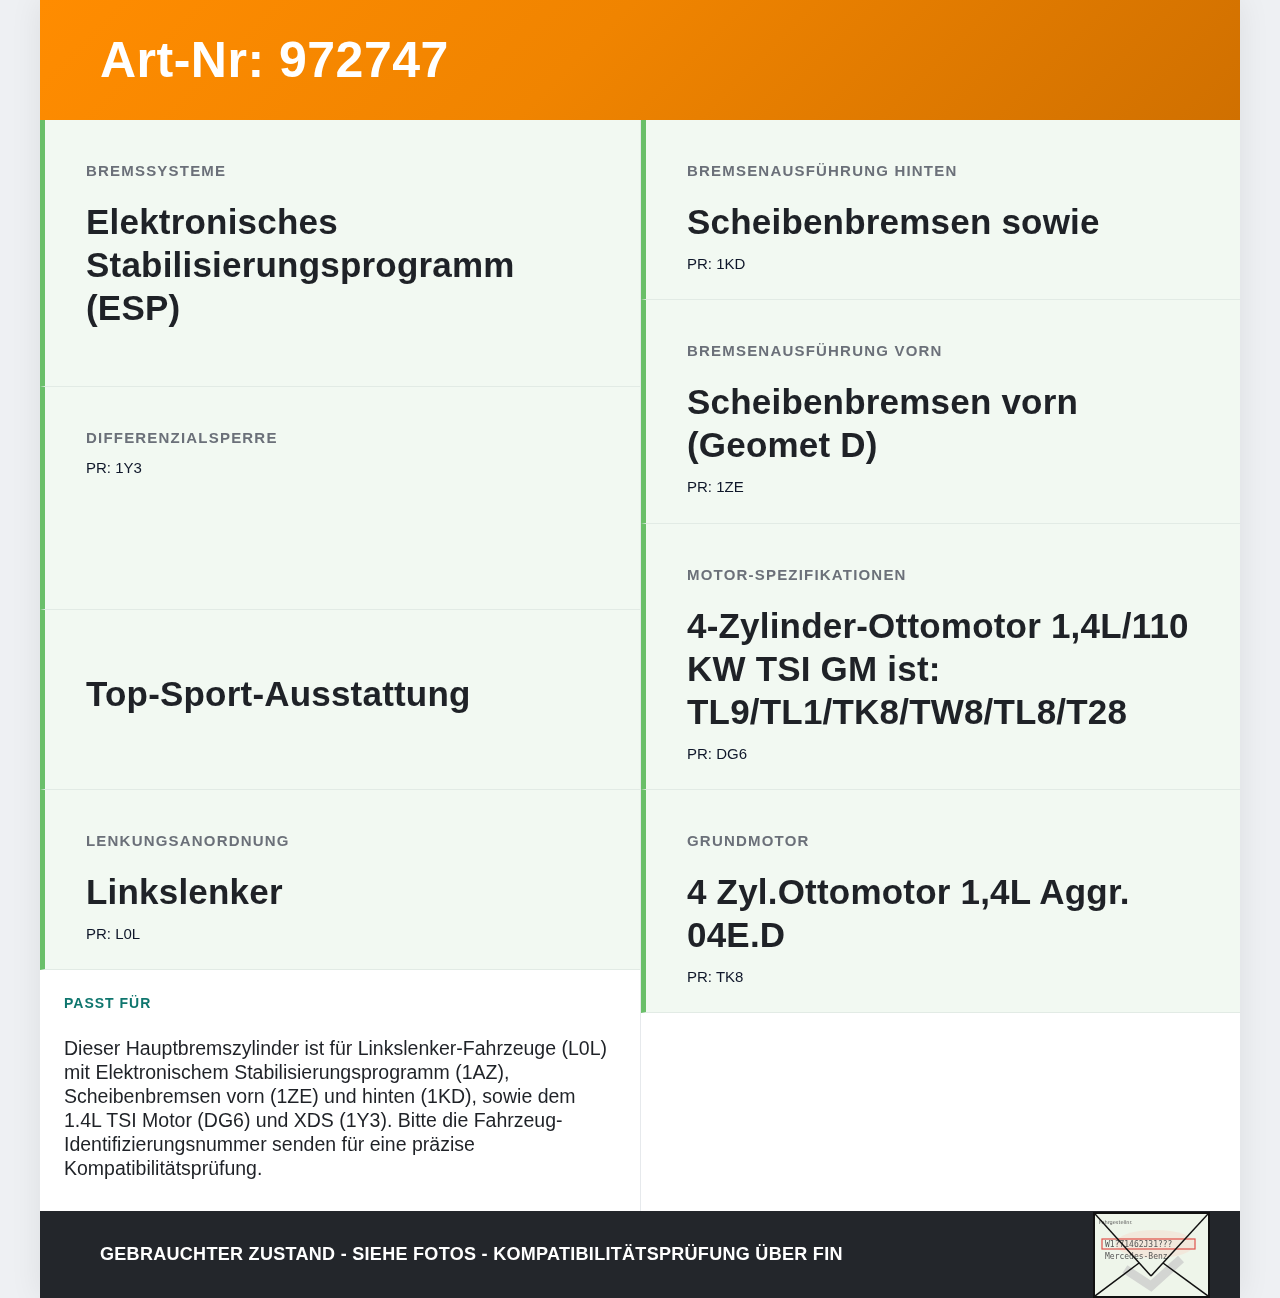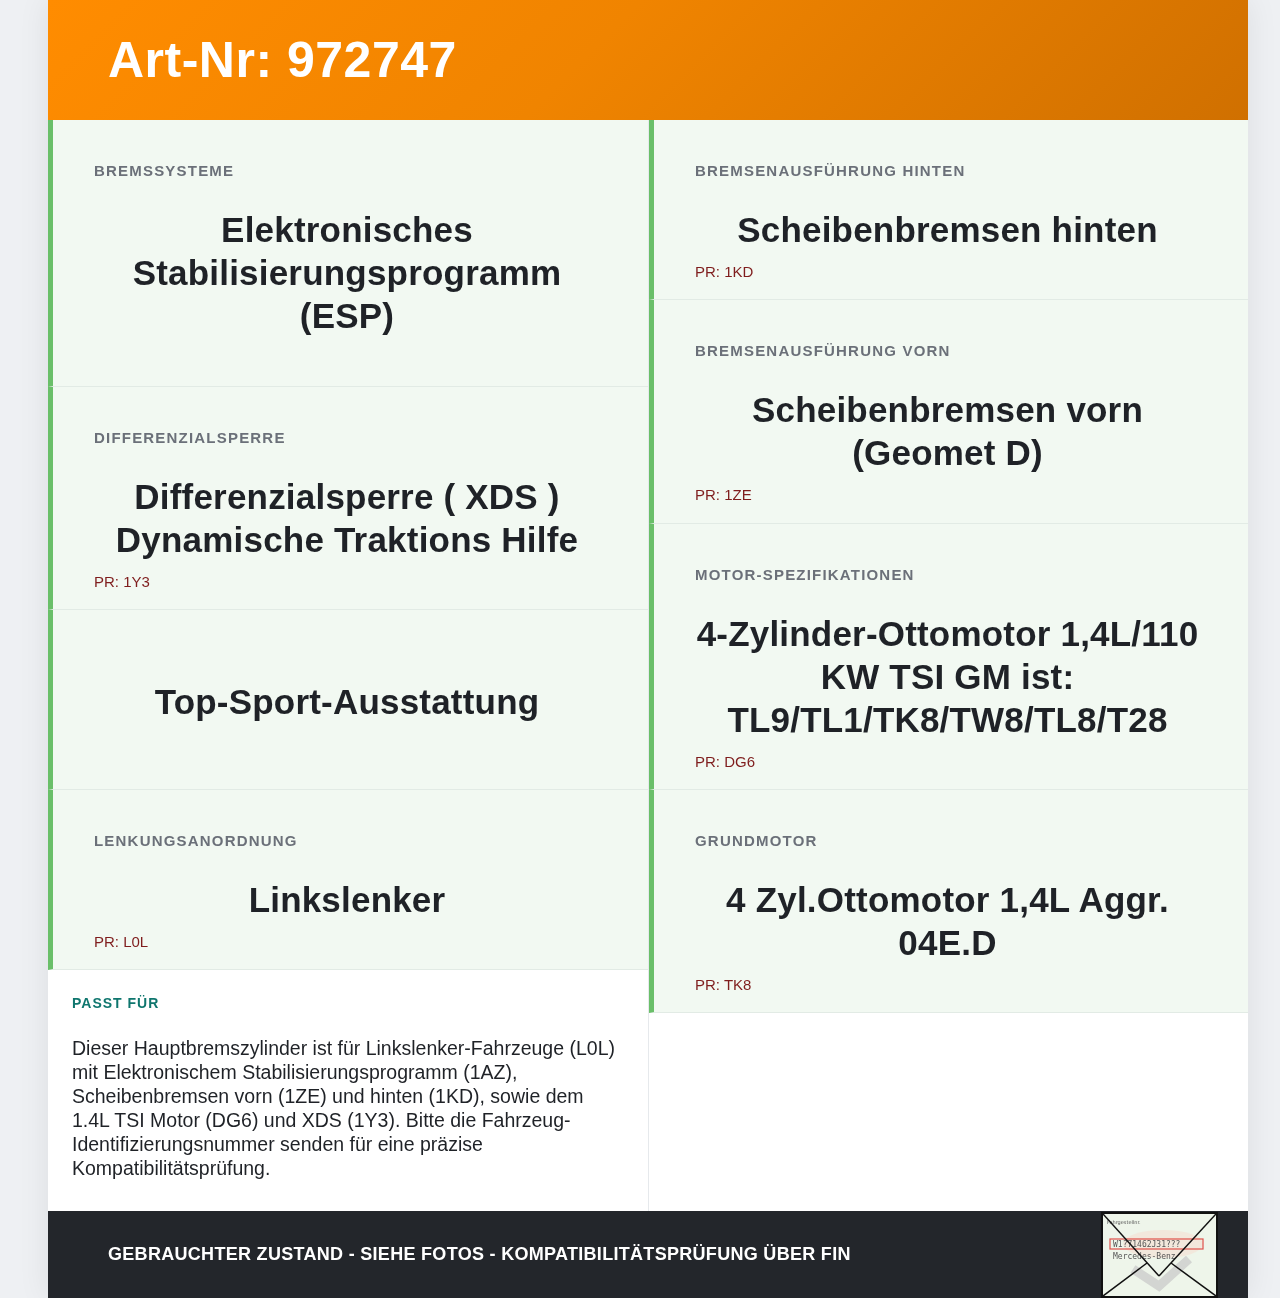--- a/index.html
+++ b/index.html
@@ -5,21 +5,21 @@
     * { box-sizing: border-box; margin: 0; padding: 0; }
     html, body {
       width: 1280px;
       height: 1298px;
       overflow: hidden;
       background: #eef0f3;
       font-family: "Liberation Sans", "DejaVu Sans", sans-serif;
     }
     .page {
       position: absolute;
-      left: 48px;
+      left: 40px;
       top: 0;
       width: 1200px;
       height: 1298px;
       background: #ffffff;
       box-shadow: 0 0 30px rgba(0,0,0,0.08);
     }
     .header {
       height: 120px;
       background: linear-gradient(135deg, #ff8c00 0%, #f08400 45%, #d07000 100%);
       display: flex;
@@ -51,32 +51,31 @@
     }
     .card .label {
       font-size: 15px;
       font-weight: 700;
       color: #6b7079;
       letter-spacing: 1.2px;
       text-transform: uppercase;
       line-height: 18px;
     }
     .card .value {
-      margin-top: 28px;
+      margin-top: 20px;
       font-size: 35px;
       font-weight: 700;
       color: #1f2227;
       line-height: 43px;
       letter-spacing: 0.2px;
-      text-align: center;
     }
     .card .pr {
       margin-top: 12px;
       font-size: 15px;
-      color: #7f1d1d;
+      color: #0f172a;
       line-height: 18px;
     }
     .fits {
       padding: 25px 24px 0 24px;
       background: #ffffff;
       height: 241px;
     }
     .fits .label {
       font-size: 14px;
       font-weight: 700;
@@ -130,41 +129,40 @@
   </div>
 
   <div class="grid">
     <div class="col left">
       <div class="card" style="height:267px">
         <div class="label">BREMSSYSTEME</div>
         <div class="value">Elektronisches Stabilisierungsprogramm (ESP)</div>
       </div>
       <div class="card" style="height:223px">
         <div class="label">DIFFERENZIALSPERRE</div>
-        <div class="value">Differenzialsperre ( XDS ) Dynamische Traktions Hilfe</div>
         <div class="pr">PR: 1Y3</div>
       </div>
       <div class="card" style="height:180px">
         <div class="value">Top-Sport-Ausstattung</div>
       </div>
       <div class="card" style="height:180px">
         <div class="label">LENKUNGSANORDNUNG</div>
         <div class="value">Linkslenker</div>
         <div class="pr">PR: L0L</div>
       </div>
       <div class="fits">
         <div class="label">PASST FÜR</div>
         <div class="text">Dieser Hauptbremszylinder ist für Linkslenker-Fahrzeuge (L0L) mit Elektronischem Stabilisierungsprogramm (1AZ), Scheibenbremsen vorn (1ZE) und hinten (1KD), sowie dem 1.4L TSI Motor (DG6) und XDS (1Y3). Bitte die Fahrzeug-Identifizierungsnummer senden für eine präzise Kompatibilitätsprüfung.</div>
       </div>
     </div>
 
     <div class="col right">
       <div class="card" style="height:180px">
         <div class="label">BREMSENAUSFÜHRUNG HINTEN</div>
-        <div class="value">Scheibenbremsen hinten</div>
+        <div class="value">Scheibenbremsen sowie</div>
         <div class="pr">PR: 1KD</div>
       </div>
       <div class="card" style="height:224px">
         <div class="label">BREMSENAUSFÜHRUNG VORN</div>
         <div class="value">Scheibenbremsen vorn (Geomet D)</div>
         <div class="pr">PR: 1ZE</div>
       </div>
       <div class="card" style="height:266px">
         <div class="label">MOTOR-SPEZIFIKATIONEN</div>
         <div class="value">4-Zylinder-Ottomotor 1,4L/110 KW TSI GM ist: TL9/TL1/TK8/TW8/TL8/T28</div>

